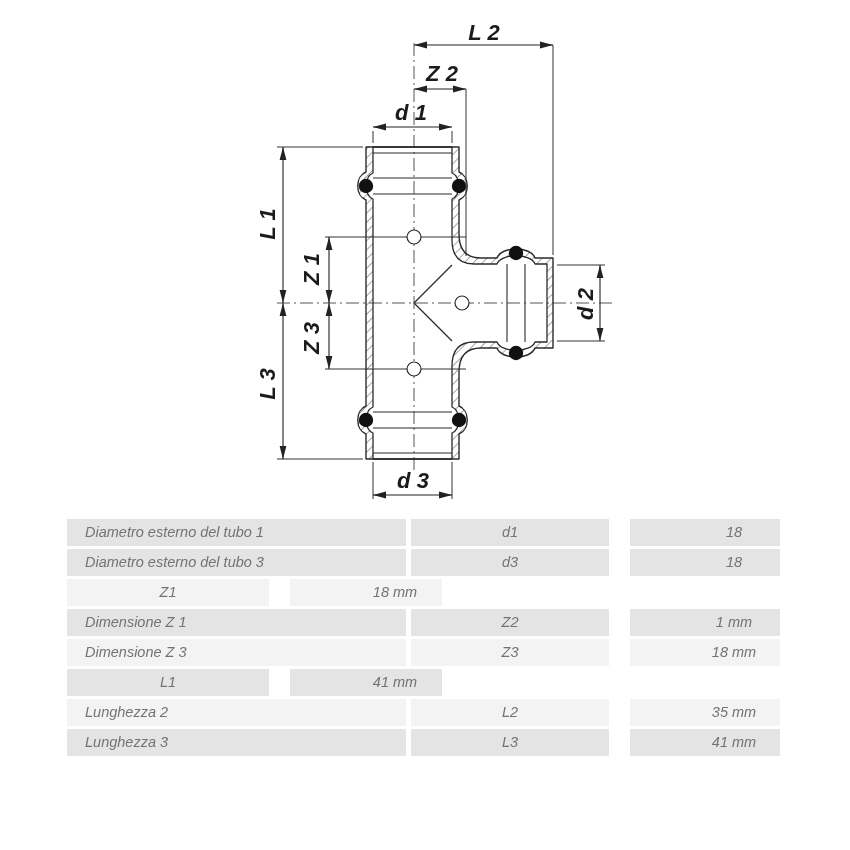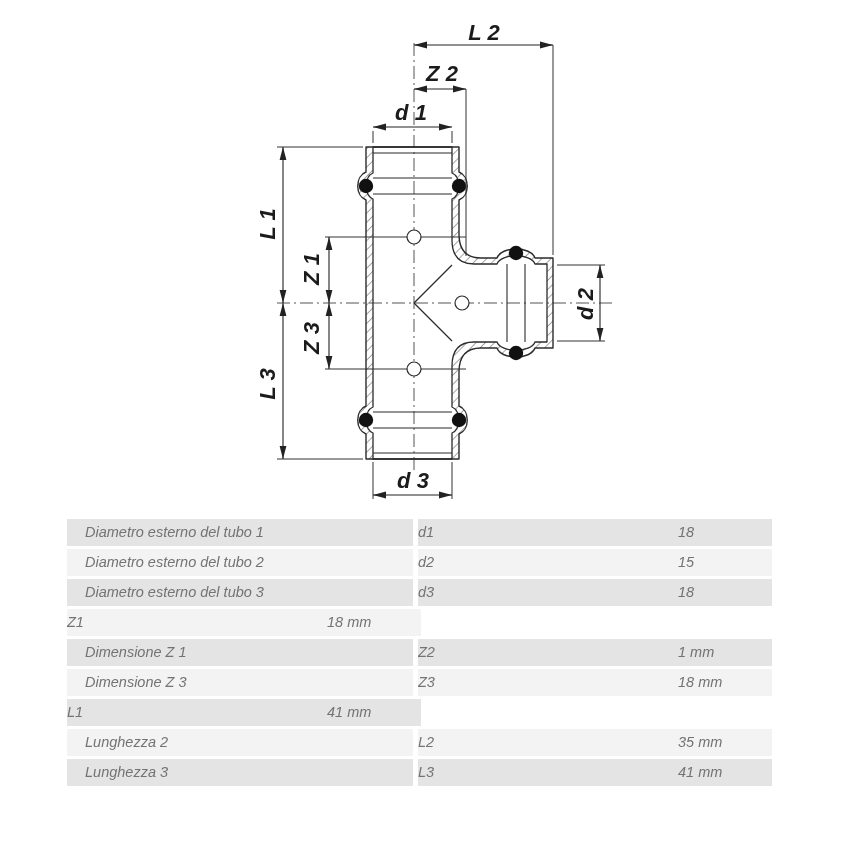--- a/index.html
+++ b/index.html
@@ -5,22 +5,22 @@
   html,body{margin:0;padding:0;background:#fff;}
   .page{position:relative;width:850px;height:850px;background:#ffffff;overflow:hidden;
         font-family:"Liberation Sans",sans-serif;font-style:italic;}
   .drawing{position:absolute;left:0;top:0;}
   .dim-label{font-family:"Liberation Sans",sans-serif;font-size:22px;font-weight:bold;fill:#1b1b1b;}
   .spec-table{position:absolute;left:67px;top:519px;width:713px;
               font-size:14.5px;line-height:27px;color:#737373;}
   .trow{display:flex;height:27px;margin-bottom:3px;}
   .cell{box-sizing:border-box;height:27px;overflow:hidden;white-space:nowrap;}
   .c1{width:346px;padding-left:18px;margin-right:5px;text-align:left;}
-  .c2{width:202px;margin-right:0;}
-  .c3{width:152px;padding-left:58px;text-align:left;}
+  .c2{width:202px;margin-right:21px;text-align:center;}
+  .c3{width:152px;padding-left:58px;text-align:center;}
   .cmerged{width:362px;padding-left:26px;text-align:center;}
   .dark  .cell{background:#e4e4e4;}
   .light .cell{background:#f3f3f3;}
 </style>
 </head>
 <body>
 
 <div class="page">
 
   <svg class="drawing" width="850" height="512" viewBox="0 0 850 512" xmlns="http://www.w3.org/2000/svg">
@@ -136,25 +136,20 @@
   </svg>
 
   <div class="spec-table">
 
     <div class="trow dark">
       <div class="cell c1">Diametro esterno del tubo 1</div>
       <div class="cell c2">d1</div>
       <div class="cell c3">18</div>
     </div>
 
-    <div class="trow light">
-      <div class="cell c1">Diametro esterno del tubo 2</div>
-      <div class="cell c2">d2</div>
-      <div class="cell c3">15</div>
-    </div>
 
     <div class="trow dark">
       <div class="cell c1">Diametro esterno del tubo 3</div>
       <div class="cell c2">d3</div>
       <div class="cell c3">18</div>
     </div>
 
     <div class="trow light">
       <div class="cell c2">Z1</div>
       <div class="cell c3">18 mm</div>

